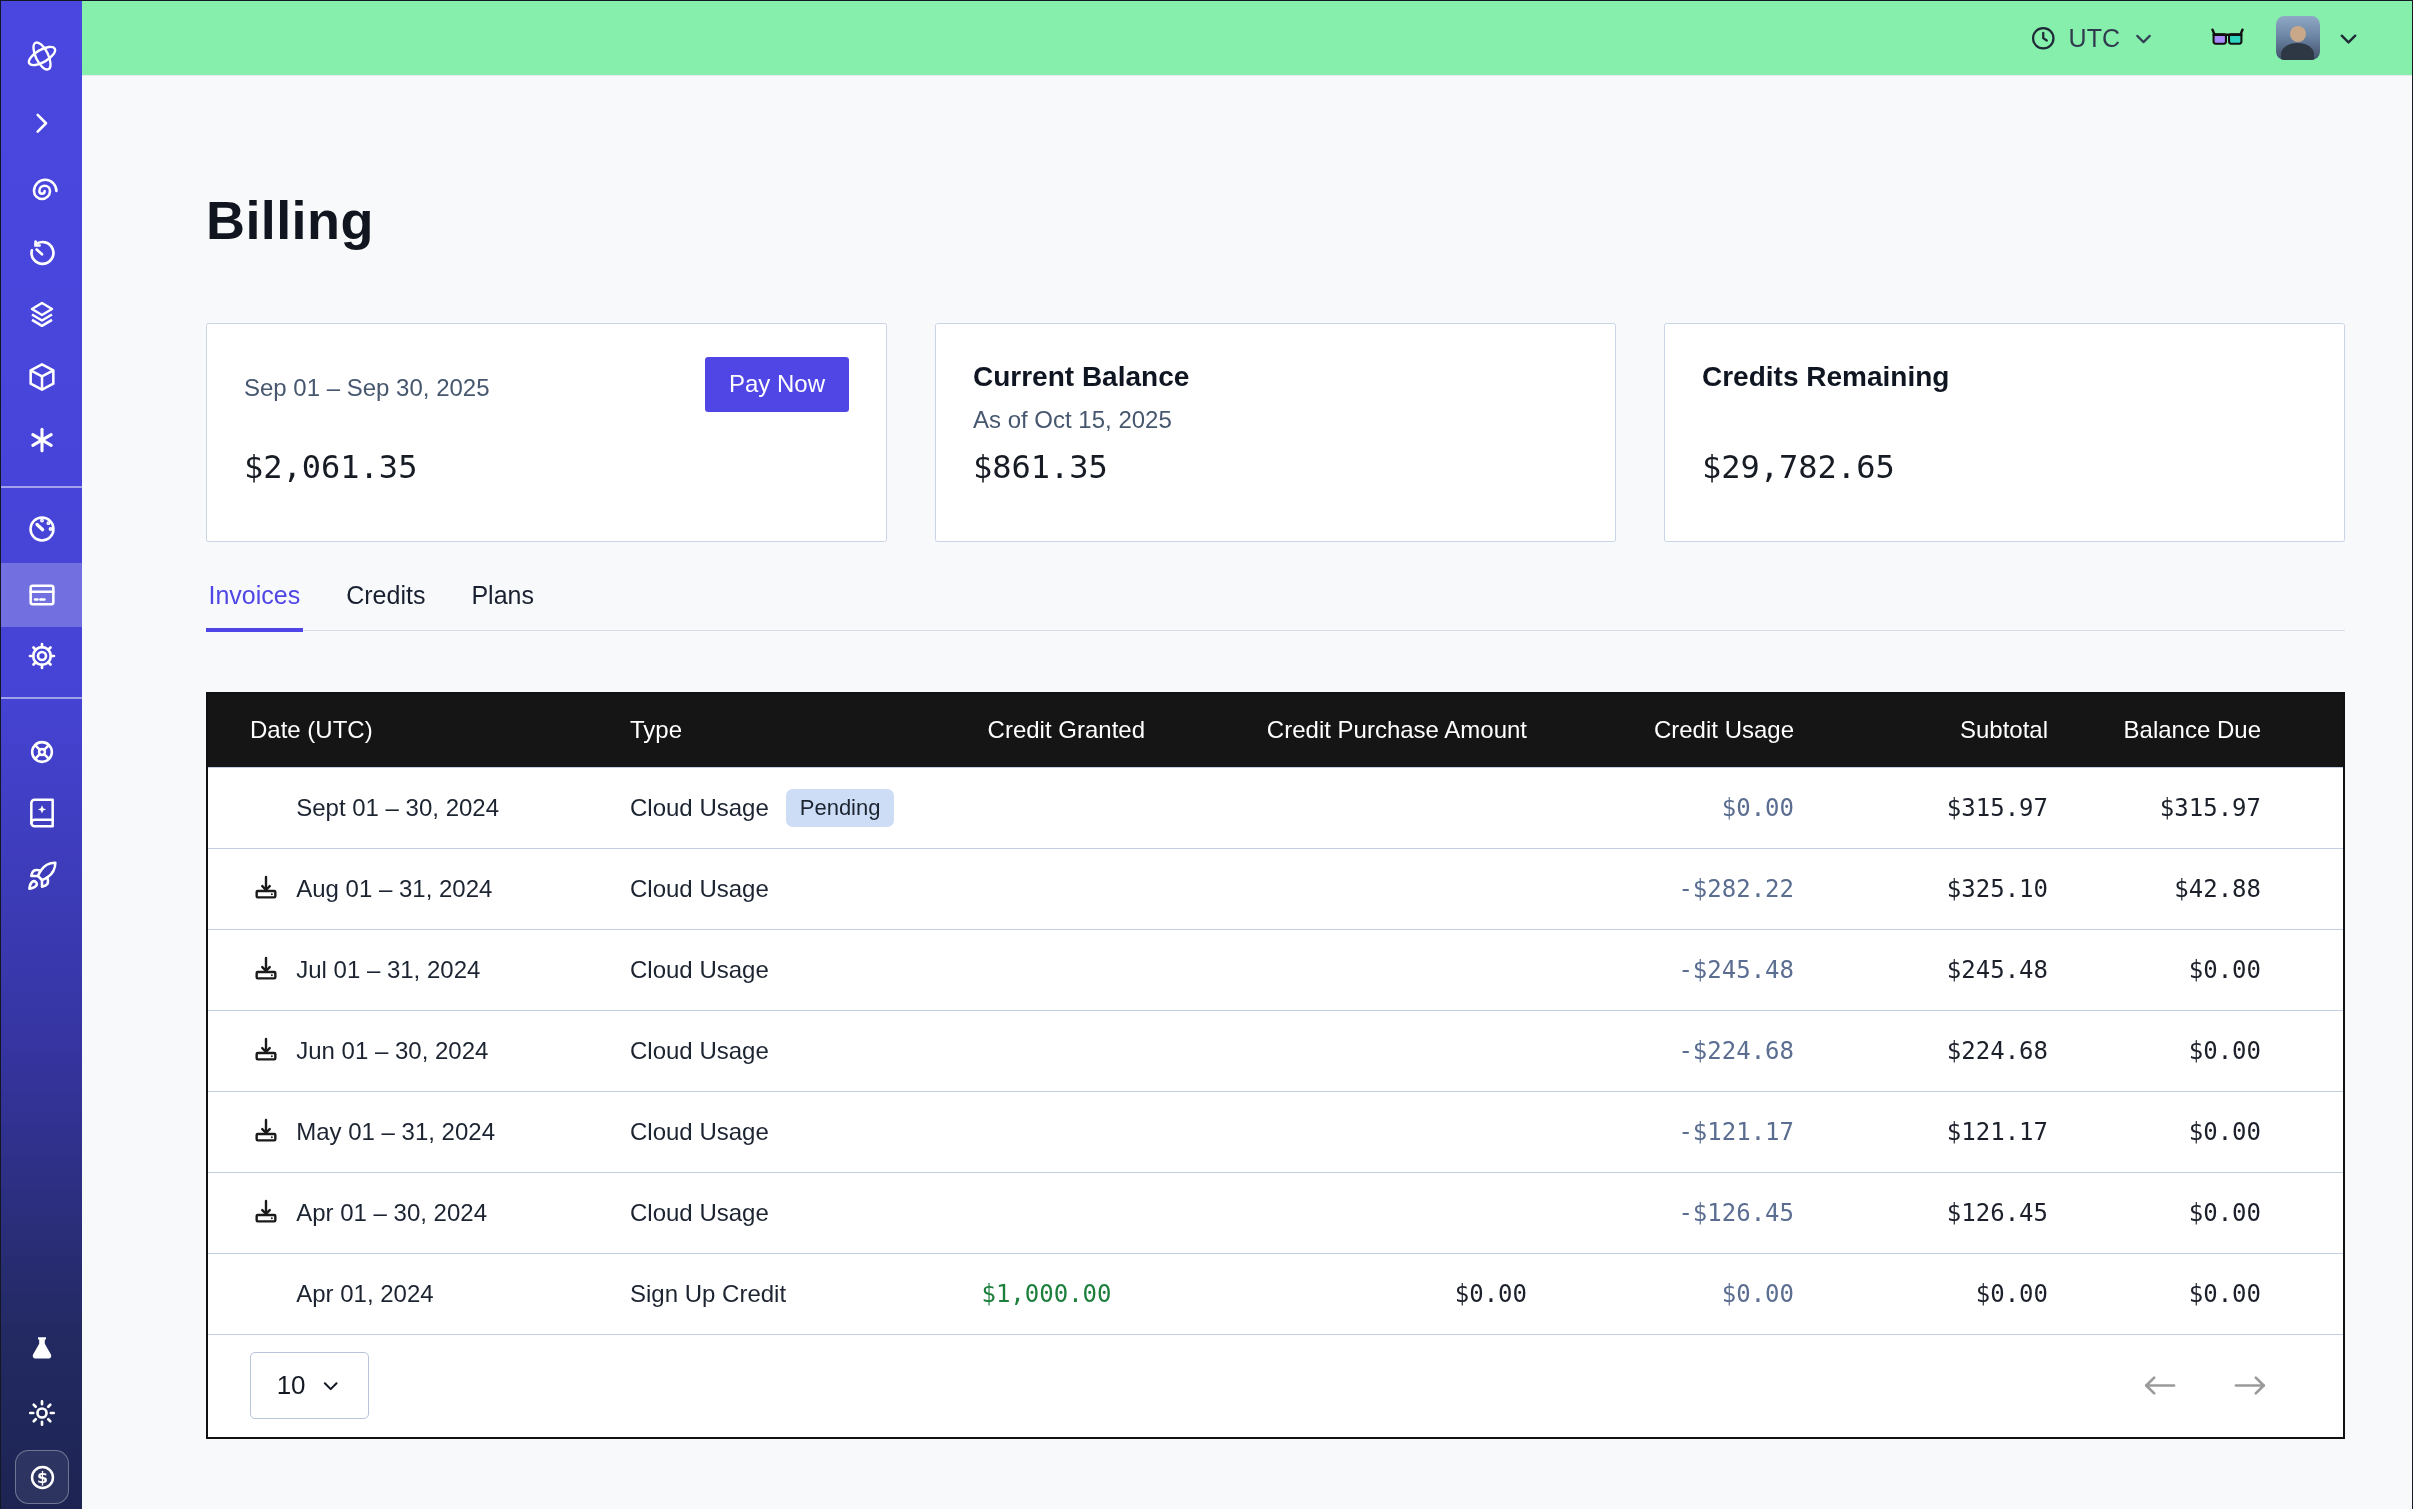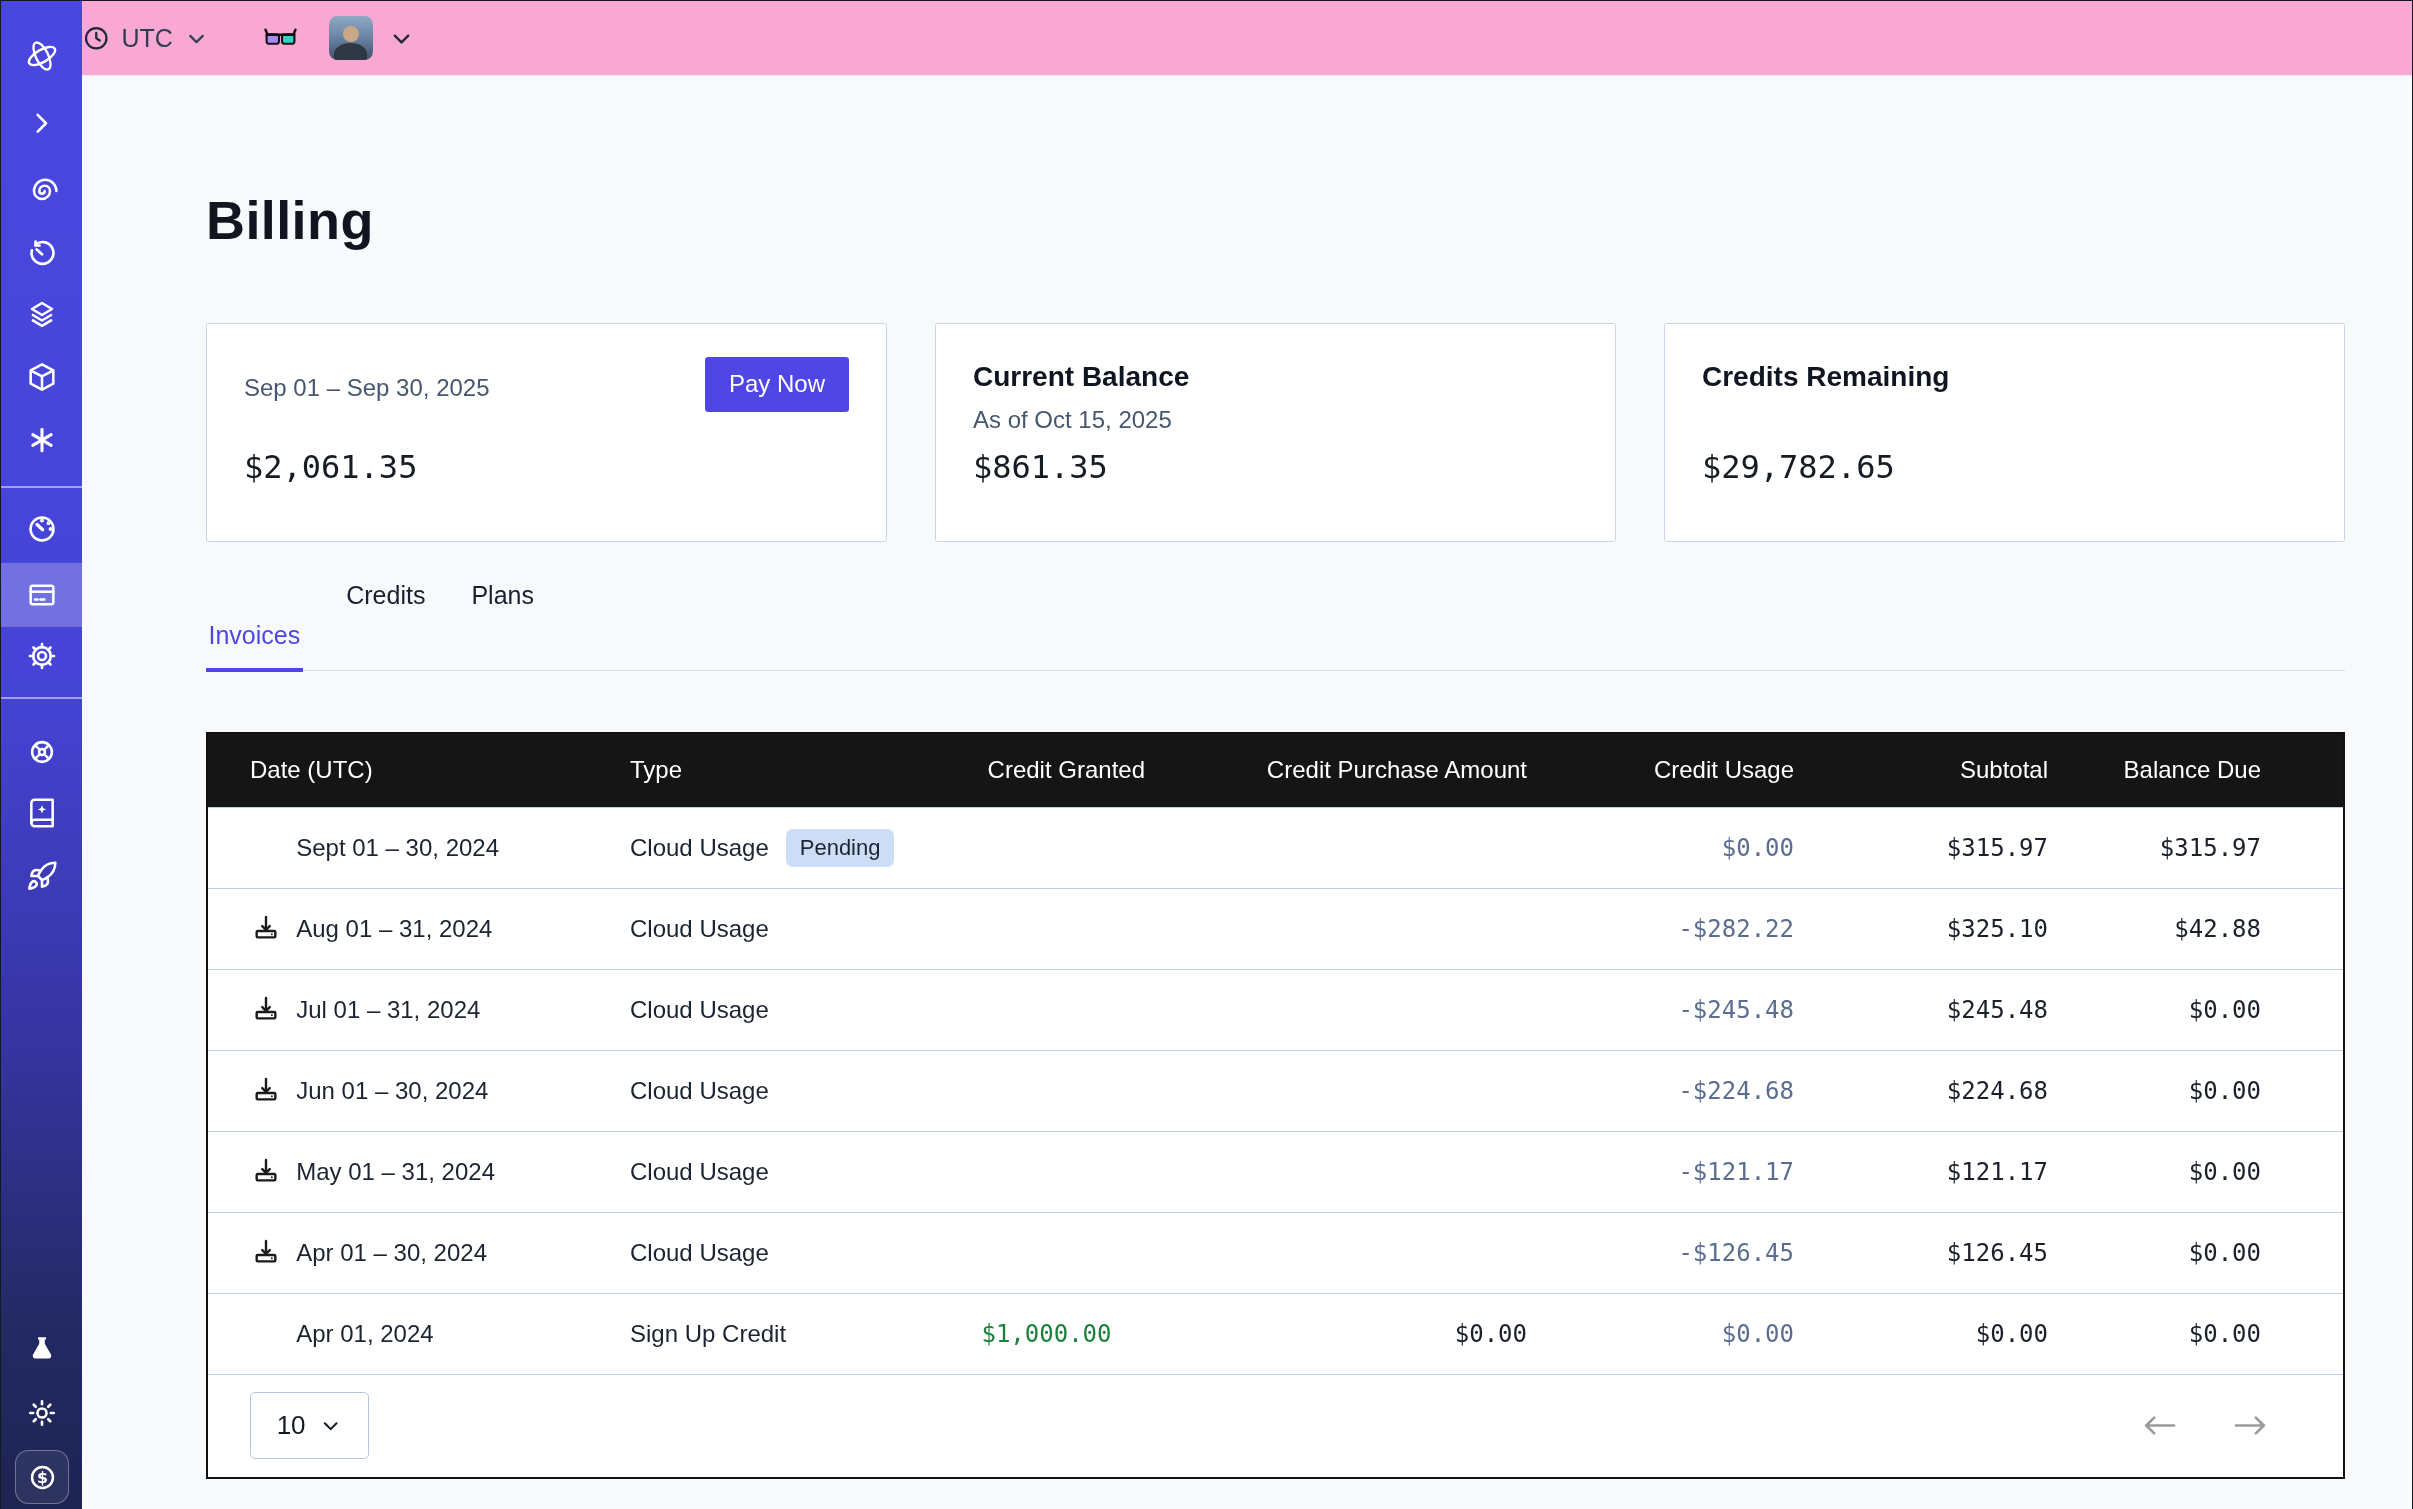--- a/index.html
+++ b/index.html
@@ -18,22 +18,22 @@
   .sidebar{position:relative;width:81px;flex:0 0 81px;height:100%;
     background:linear-gradient(180deg,#4a47e0 0%,#4644d6 45%,#35349f 70%,#232a63 88%,#1d2452 100%);}
   .snav{position:absolute;left:0;width:81px;height:64px;display:flex;align-items:center;justify-content:center;cursor:pointer;}
   .snav.active{background:rgba(255,255,255,.24);}
   .sdivider{position:absolute;left:0;width:81px;height:1.7px;background:rgba(235,238,250,.55);}
   .dollar-btn{position:absolute;left:14.2px;width:54px;height:54px;border:1.7px solid rgba(255,255,255,.32);
     border-radius:13.4px;background:rgba(255,255,255,.07);display:flex;align-items:center;justify-content:center;cursor:pointer;}
 
   
   .main{flex:1;display:flex;flex-direction:column;background:var(--page-bg);min-width:0;}
-  .topbar{height:75px;flex:0 0 75px;background:#f9a8d4;border-bottom:1.7px solid #e8eaf1;
-    display:flex;align-items:center;padding-right:35px;}
+  .topbar{height:75px;flex:0 0 75px;background:#86efac;border-bottom:1.7px solid #e8eaf1;
+    display:flex;align-items:center;justify-content:flex-end;padding-right:50px;}
   .tz{display:flex;align-items:center;gap:11px;cursor:pointer;}
   .tz-label{font-size:25px;color:#2f3a4e;}
   .glasses-btn{margin-left:55px;cursor:pointer;display:flex;align-items:center;}
   .avatar{margin-left:32px;width:44px;height:44px;border-radius:8.4px;cursor:pointer;overflow:hidden;position:relative;
     background:linear-gradient(180deg,#8fa8c4 0%,#6d87a6 45%,#41506a 100%);}
   .avatar::before{content:"";position:absolute;left:50%;top:22%;width:16.7px;height:16.7px;margin-left:-8.4px;border-radius:50%;background:#c9a88a;}
   .avatar::after{content:"";position:absolute;left:50%;bottom:-5px;width:33px;height:22px;margin-left:-16.7px;border-radius:50% 50% 0 0;background:#2e3744;}
   .acct-chevron{margin-left:15px;cursor:pointer;display:flex;}
 
   .content{padding:0 67px 0 124px;}
@@ -44,21 +44,21 @@
   .card{position:relative;height:219px;background:#fff;border:1.7px solid var(--card-border);border-radius:2.5px;padding:37px;}
   .card-title{font-size:28px;font-weight:700;color:#0f1622;}
   .card-sub{margin-top:12.6px;font-size:24px;color:var(--muted-text);}
   .card-amount{position:absolute;left:37px;bottom:55px;font-family:"DejaVu Sans Mono",monospace;font-size:32px;color:#161b24;}
   .paynow{position:absolute;top:33px;right:37px;background:var(--accent);color:#fff;border:none;cursor:pointer;
     font-size:24px;font-family:inherit;padding:13.4px 24px;border-radius:3.3px;}
 
   
   .tabs{margin-top:39px;display:flex;gap:41px;border-bottom:1.7px solid var(--tab-line);}
   .tab{font-size:25px;color:#182030;padding:0 2.5px 17.6px;border-bottom:4.2px solid transparent;margin-bottom:-1.7px;cursor:pointer;}
-  .tab.active{color:var(--accent);border-bottom-color:var(--accent);margin-top:40px;}
+  .tab.active{color:var(--accent);border-bottom-color:var(--accent);}
 
   
   .tablebox{margin-top:61px;background:#fff;border:2.5px solid #111;}
   .trow{display:grid;grid-template-columns:422px 318px 197px 382px 267px 254px 1fr;align-items:center;}
   .thead{background:var(--header-bg);color:#fff;height:73px;font-size:24px;font-weight:400;}
   .tbody-row{height:81px;border-top:1.7px solid var(--row-divider);background:#fff;}
   .tbody-row:first-of-type{border-top:none;}
   .c-date{display:flex;align-items:center;gap:14.2px;padding-left:42px;}
   .dl-slot{width:32px;height:32px;flex:0 0 32px;display:flex;align-items:center;justify-content:center;cursor:pointer;}
   .dl-slot.empty{cursor:default;}

